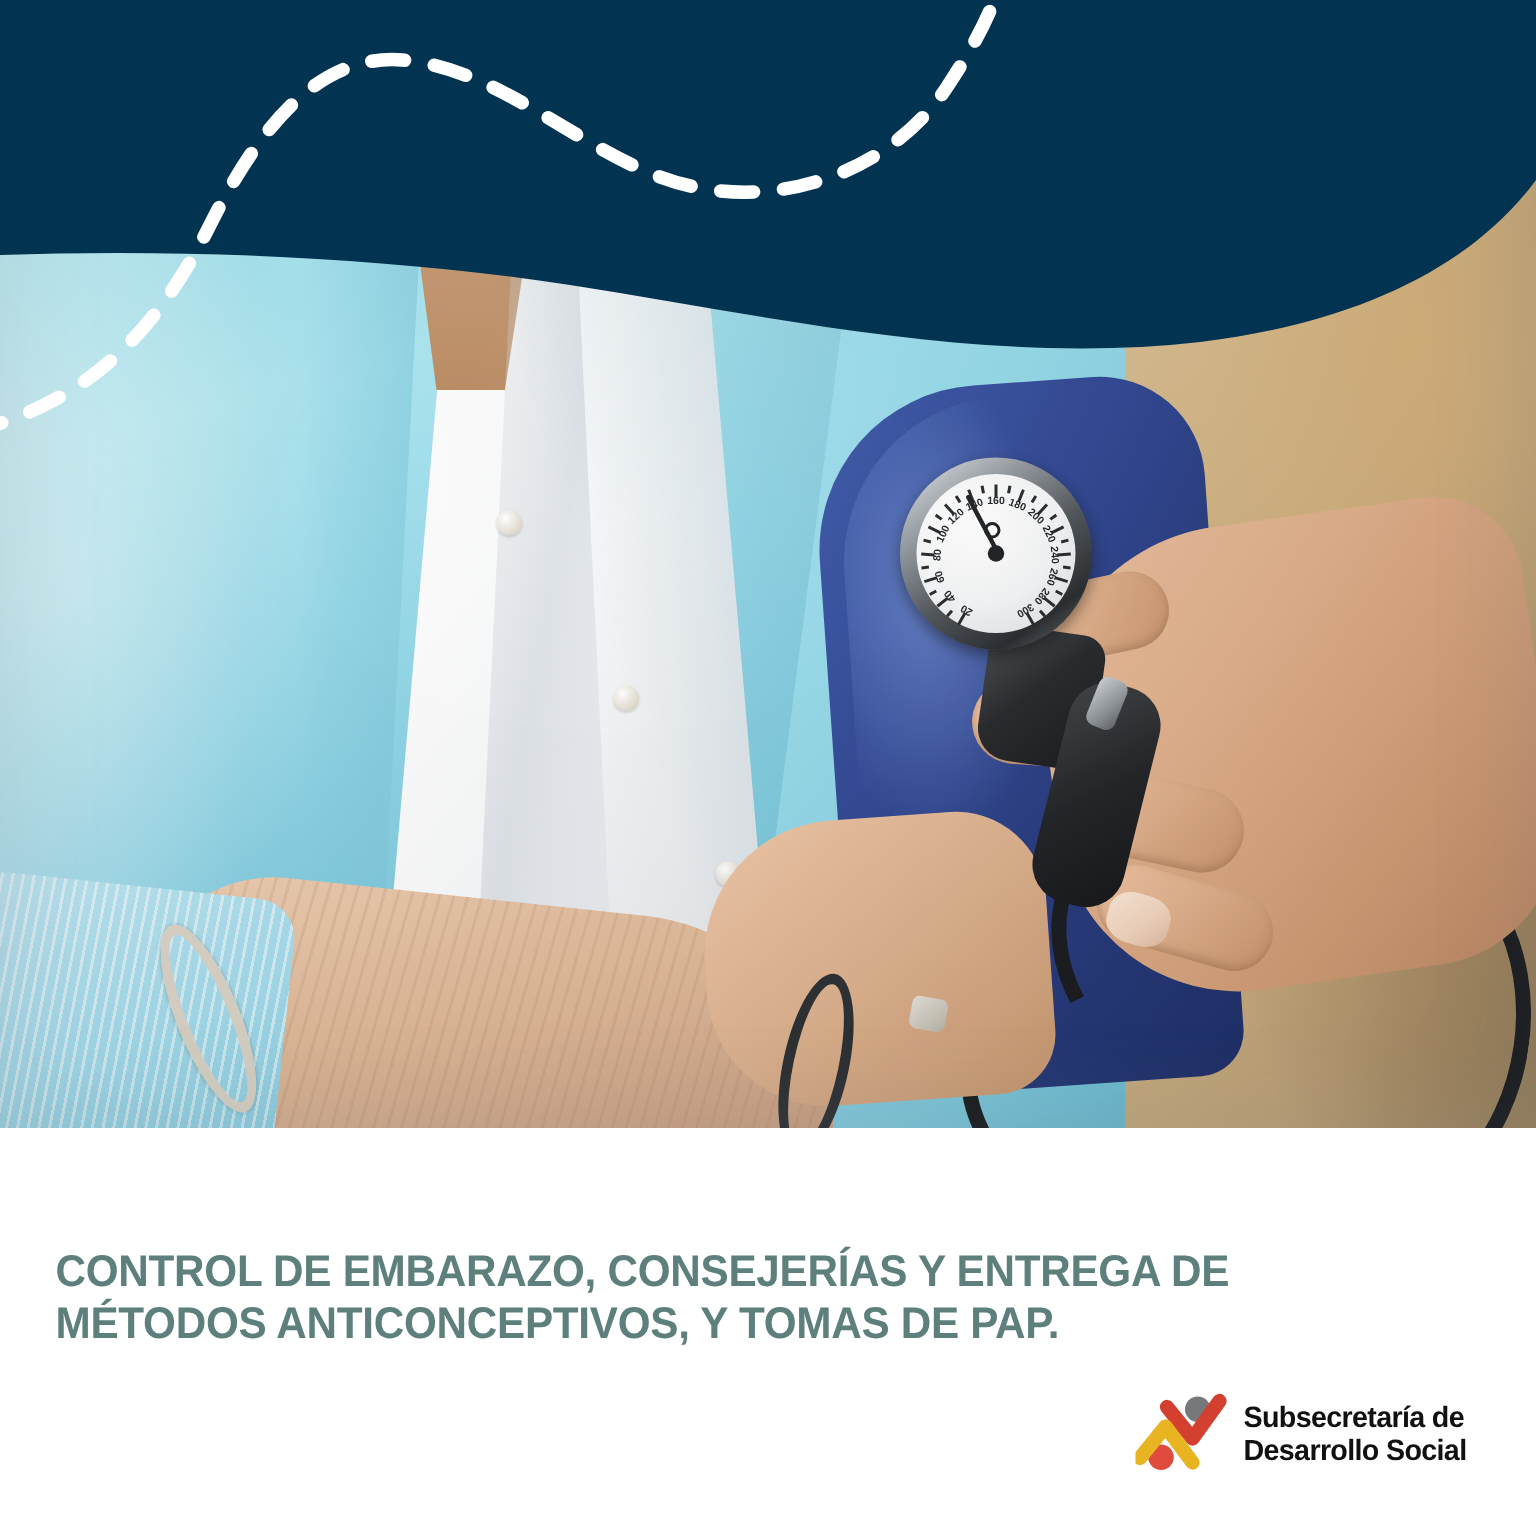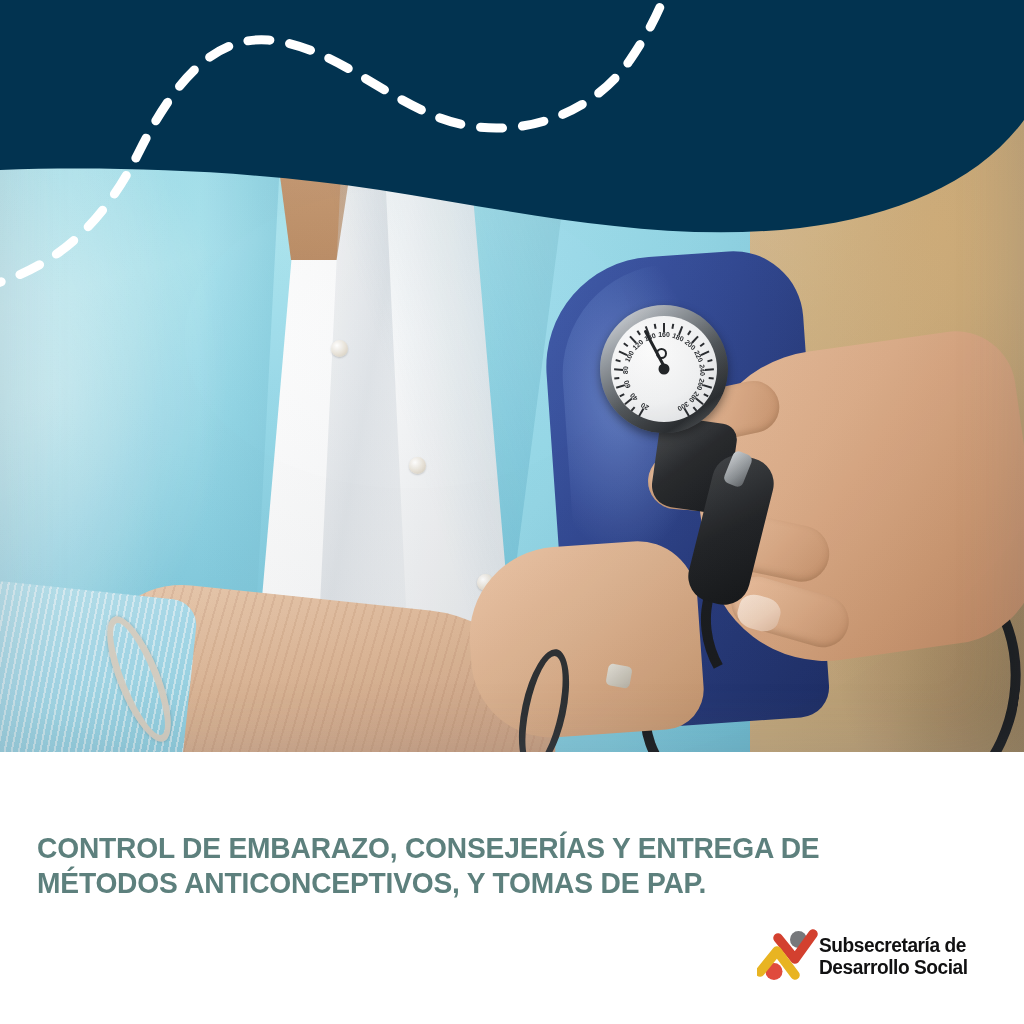--- a/index.html
+++ b/index.html
@@ -144,21 +144,21 @@
   .header svg{display:block;width:1024px;height:300px;}
 
   
   .band{position:absolute;left:0;top:796px;width:980px;height:272px;background:#ffffff;}
   .title{position:absolute;left:37px;top:34px;width:900px;
     font-family:"Liberation Sans",sans-serif;font-weight:700;font-size:29.5px;
     line-height:1.19;letter-spacing:-0.2px;color:#5d807d;text-transform:uppercase;
     transform:scaleX(.955);transform-origin:left top;white-space:pre-line;}
 
   
-  .logo{position:absolute;left:757px;top:925px;width:250px;height:62px;display:flex;align-items:center;}
+  .logo{position:absolute;left:757px;top:925px;width:250px;height:62px;display:flex;align-items:center;gap:10px;}
   .logo-mark{width:62px;height:56px;flex:0 0 62px;}
   .logo-text{font-family:"Liberation Sans",sans-serif;font-weight:700;
     font-size:19.5px;line-height:1.14;color:#111112;letter-spacing:-0.45px;
     transform:scaleX(.98);transform-origin:left center;white-space:pre-line;}
 </style>
 </head>
 <body>
 
 <div class="poster">
 

